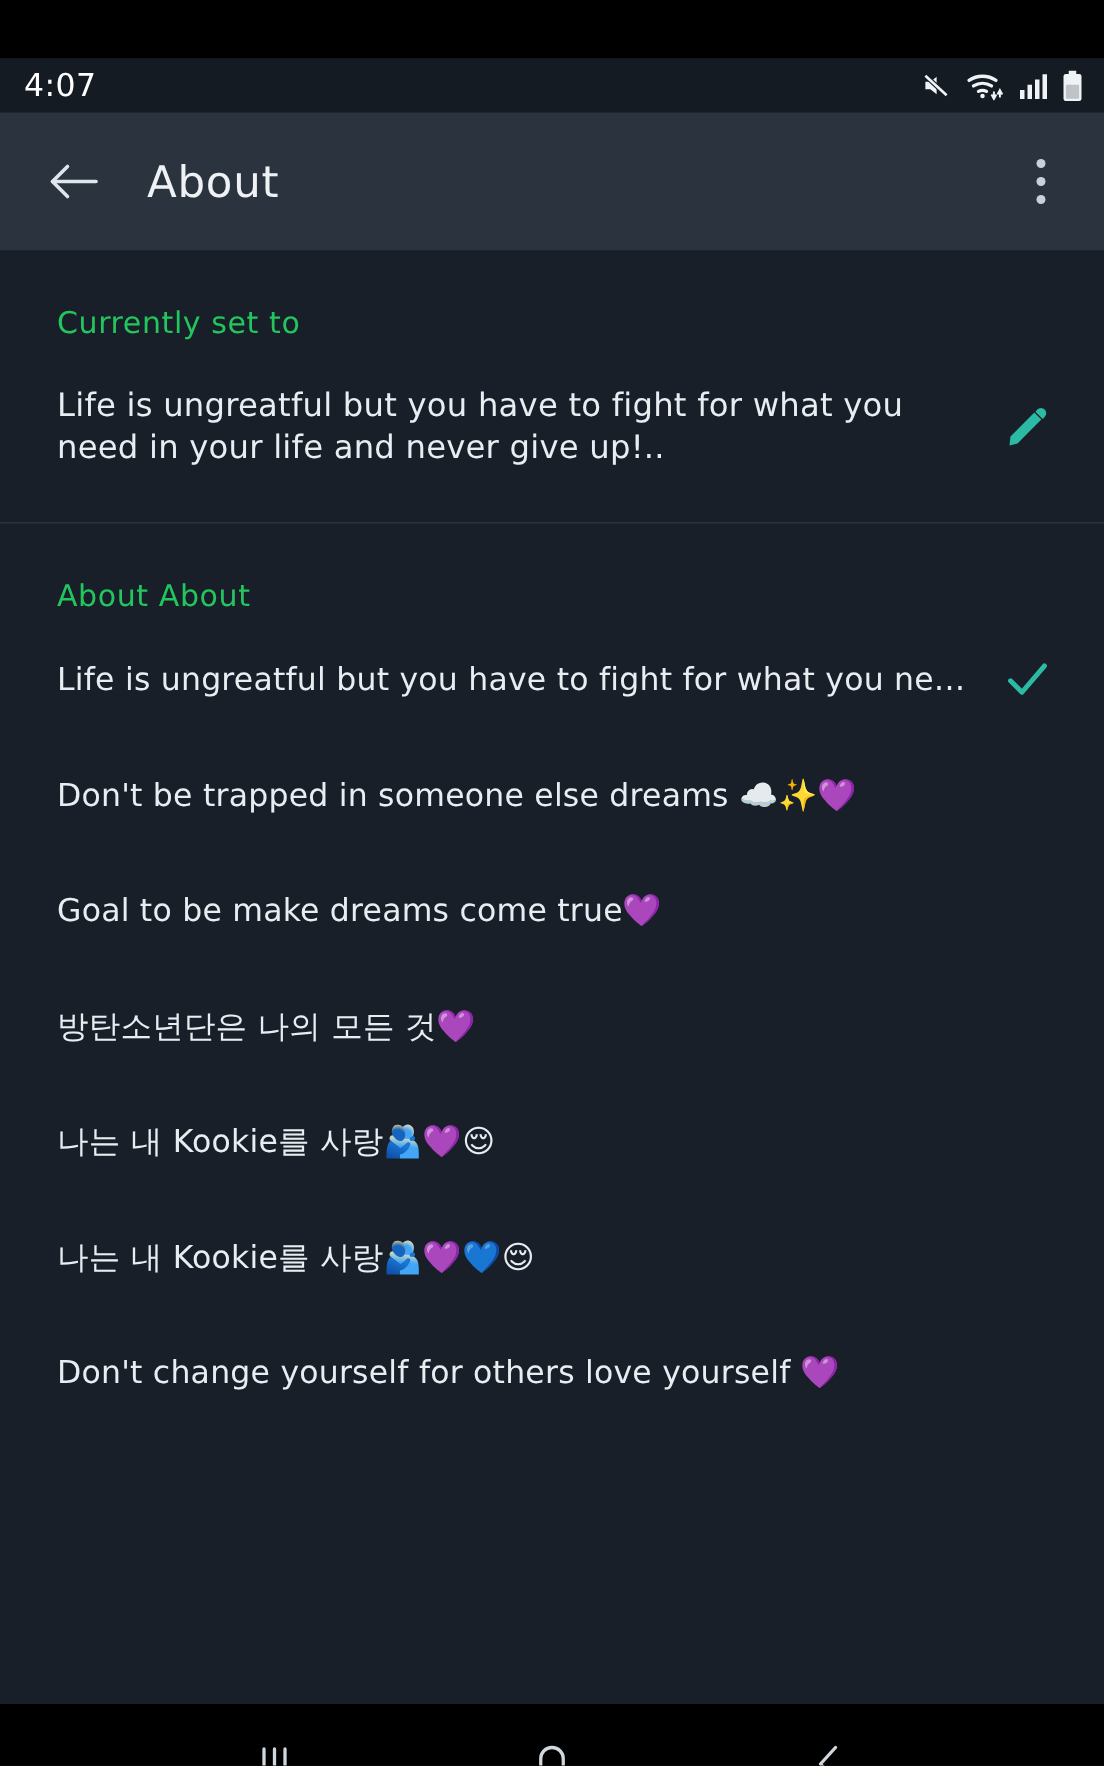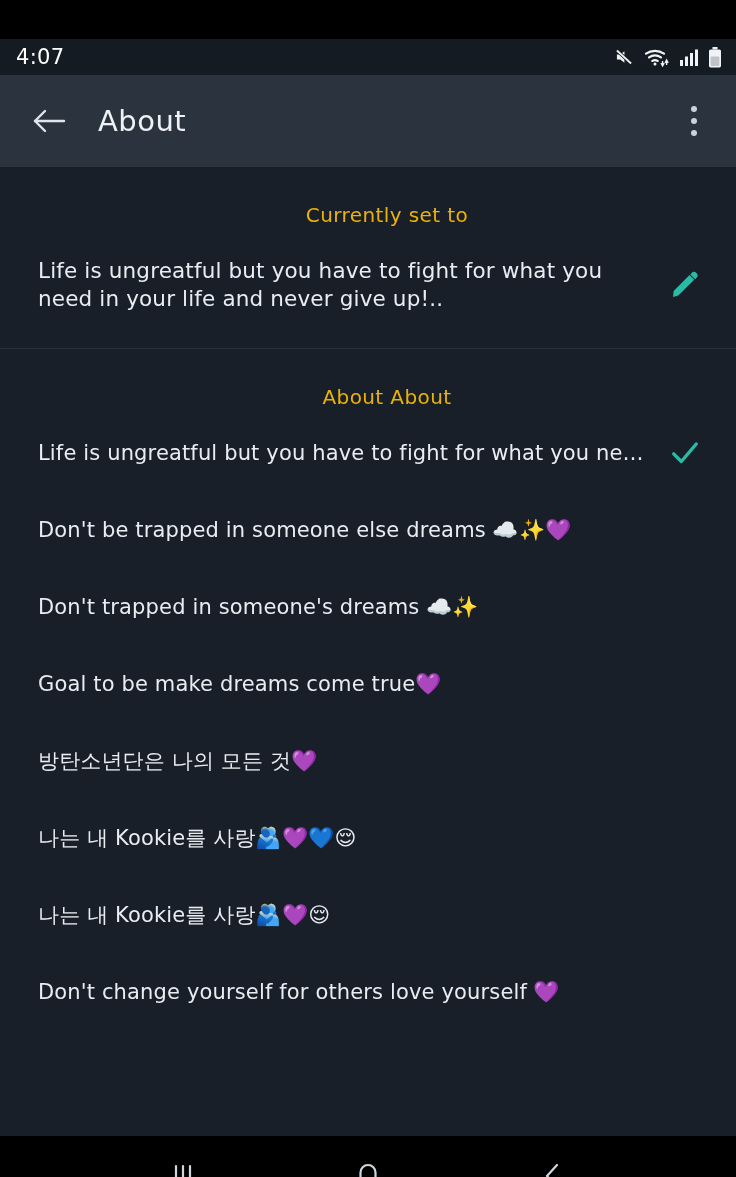--- a/index.html
+++ b/index.html
@@ -70,25 +70,24 @@
 
   
   .content {
     flex:1 1 auto;
     background:#181f28;
     overflow:hidden;
     position:relative;
   }
 
   .section-label {
-    color:#eab308;
+    color:#22c55e;
     font-size:20px;
     padding:36px 0 0 38px;
     letter-spacing:0.4px;
-    text-align:center;
   }
 
   .current-row {
     display:flex;
     align-items:flex-start;
     padding:30px 28px 34px 38px;
   }
   .current-text {
     color:#e8edf2;
     font-size:21.5px;
@@ -238,53 +237,45 @@
         </div>
         <div class="list-item">
           <div class="list-item-text">Don't be trapped in someone else dreams ☁️✨💜</div>
           <span class="check-wrap hidden">
             <svg width="34" height="34" viewBox="0 0 24 24">
               <path d="M4 12.6 L9.4 18 L20 5.6" stroke="#2bbba4" stroke-width="2.3" fill="none" stroke-linecap="round" stroke-linejoin="round"></path>
             </svg>
           </span>
         </div>
         <div class="list-item">
-          <div class="list-item-text">Don't trapped in someone's dreams ☁️✨</div>
-          <span class="check-wrap hidden">
-            <svg width="34" height="34" viewBox="0 0 24 24">
-              <path d="M4 12.6 L9.4 18 L20 5.6" stroke="#2bbba4" stroke-width="2.3" fill="none" stroke-linecap="round" stroke-linejoin="round"></path>
-            </svg>
-          </span>
-        </div>
-        <div class="list-item">
           <div class="list-item-text">Goal to be make dreams come true💜</div>
           <span class="check-wrap hidden">
             <svg width="34" height="34" viewBox="0 0 24 24">
               <path d="M4 12.6 L9.4 18 L20 5.6" stroke="#2bbba4" stroke-width="2.3" fill="none" stroke-linecap="round" stroke-linejoin="round"></path>
             </svg>
           </span>
         </div>
         <div class="list-item">
           <div class="list-item-text">방탄소년단은 나의 모든 것💜</div>
           <span class="check-wrap hidden">
             <svg width="34" height="34" viewBox="0 0 24 24">
               <path d="M4 12.6 L9.4 18 L20 5.6" stroke="#2bbba4" stroke-width="2.3" fill="none" stroke-linecap="round" stroke-linejoin="round"></path>
             </svg>
           </span>
         </div>
         <div class="list-item">
+          <div class="list-item-text">나는 내 Kookie를 사랑🫂💜😌</div>
+          <span class="check-wrap hidden">
+            <svg width="34" height="34" viewBox="0 0 24 24">
+              <path d="M4 12.6 L9.4 18 L20 5.6" stroke="#2bbba4" stroke-width="2.3" fill="none" stroke-linecap="round" stroke-linejoin="round"></path>
+            </svg>
+          </span>
+        </div>
+        <div class="list-item">
           <div class="list-item-text">나는 내 Kookie를 사랑🫂💜💙😌</div>
-          <span class="check-wrap hidden">
-            <svg width="34" height="34" viewBox="0 0 24 24">
-              <path d="M4 12.6 L9.4 18 L20 5.6" stroke="#2bbba4" stroke-width="2.3" fill="none" stroke-linecap="round" stroke-linejoin="round"></path>
-            </svg>
-          </span>
-        </div>
-        <div class="list-item">
-          <div class="list-item-text">나는 내 Kookie를 사랑🫂💜😌</div>
           <span class="check-wrap hidden">
             <svg width="34" height="34" viewBox="0 0 24 24">
               <path d="M4 12.6 L9.4 18 L20 5.6" stroke="#2bbba4" stroke-width="2.3" fill="none" stroke-linecap="round" stroke-linejoin="round"></path>
             </svg>
           </span>
         </div>
         <div class="list-item">
           <div class="list-item-text">Don't change yourself for others love yourself 💜</div>
           <span class="check-wrap hidden">
             <svg width="34" height="34" viewBox="0 0 24 24">

